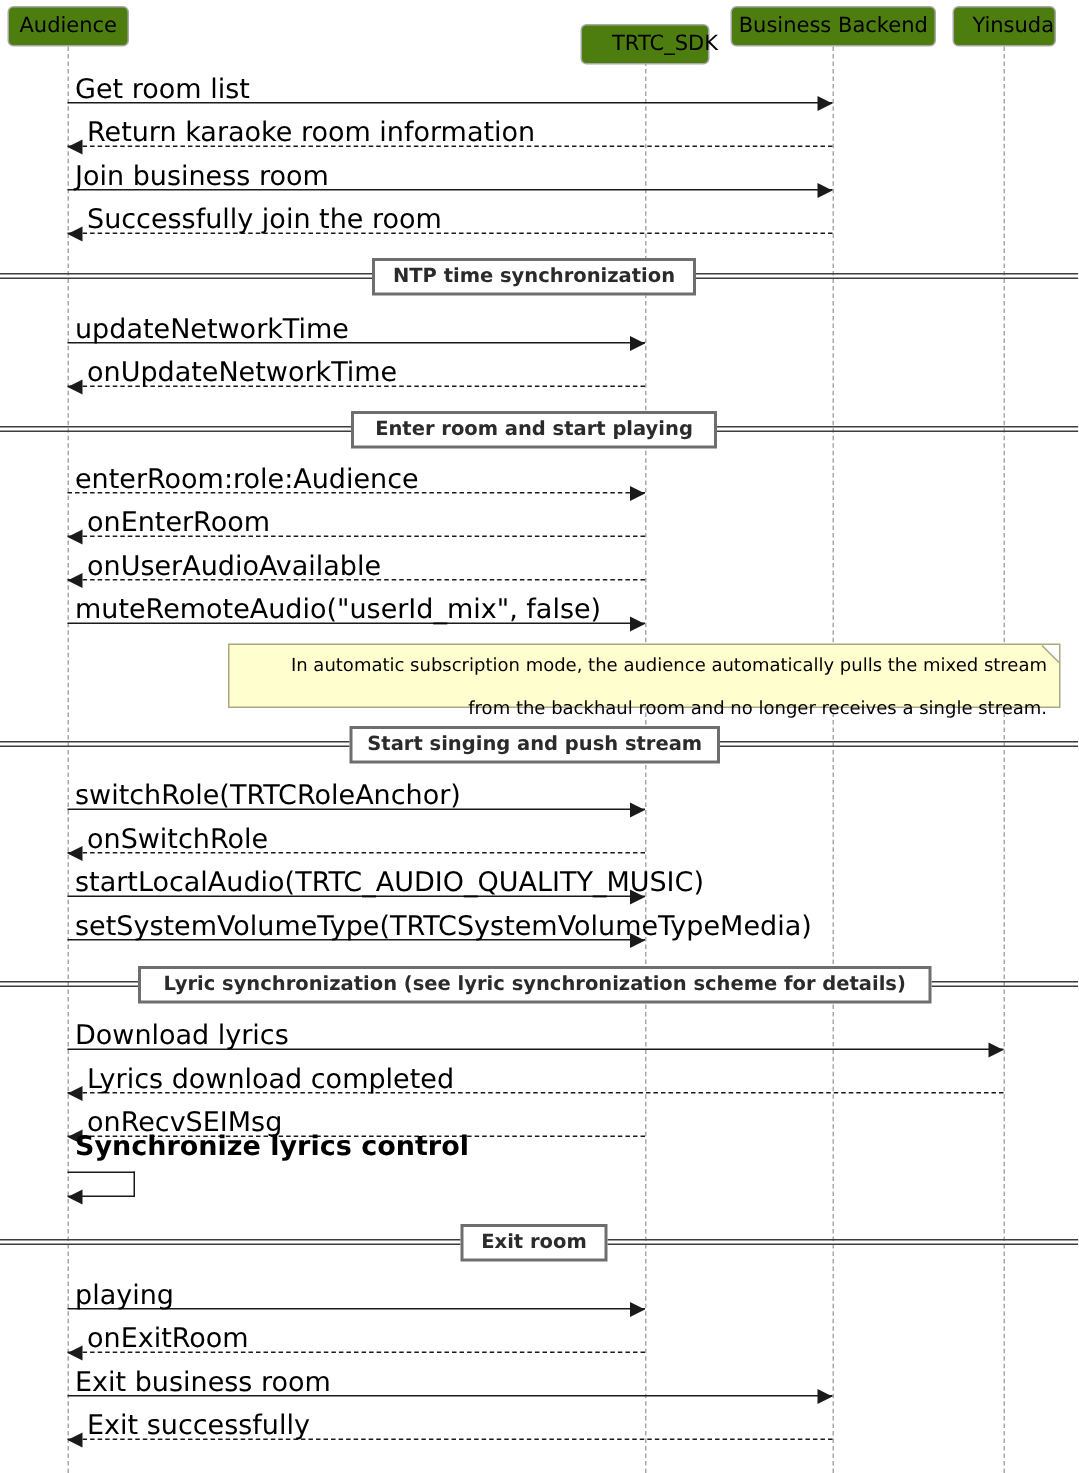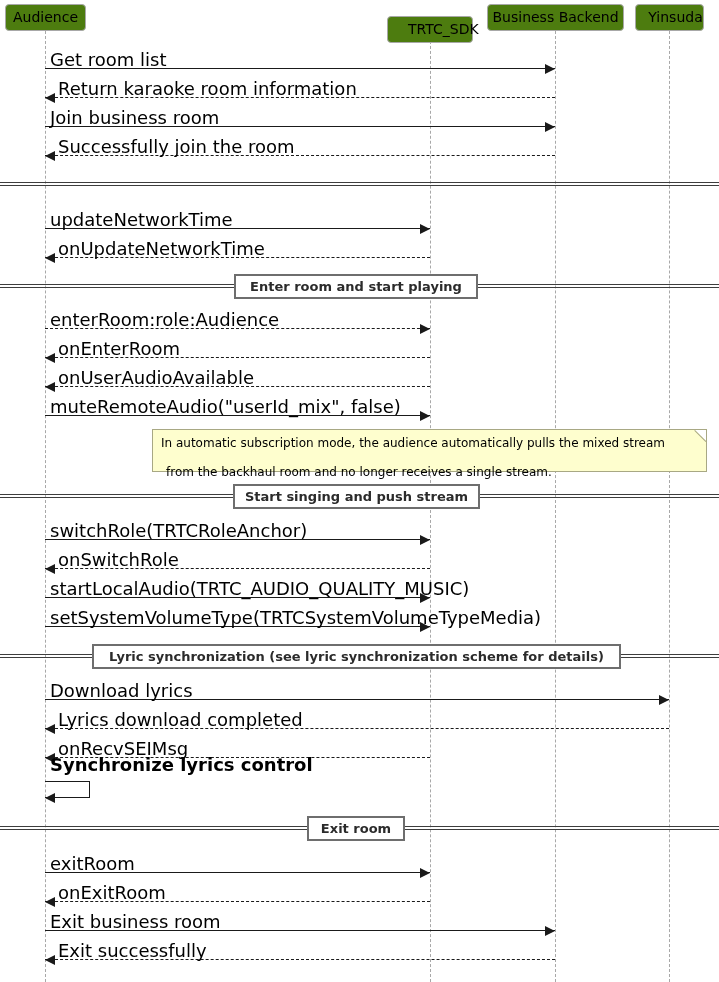--- a/index.html
+++ b/index.html
@@ -106,20 +106,21 @@
   
   .note {
     position: absolute;
     box-sizing: border-box;
     background: #FEFECE;
     border: 1px solid #A8A884;
     color: #000000;
     font-size: 12px;
     line-height: 16px;
     padding: 5px 8px 4px 8px;
+    text-align: right;
   }
   .note-fold {
     position: absolute;
     width: 0;
     height: 0;
     border-left: 11px solid transparent;
     border-top: 11px solid #FFFFFF;
   }
   .note-fold-edge {
     position: absolute;
@@ -134,20 +135,21 @@
 </style>
 </head>
 <body>
 
 <div id="diagram">
     <div class="lifeline" style="left: 45px; top: 31px; height: 951px;"></div>
     <div class="lifeline" style="left: 430px; top: 31px; height: 951px;"></div>
     <div class="lifeline" style="left: 555px; top: 31px; height: 951px;"></div>
     <div class="lifeline" style="left: 669px; top: 31px; height: 951px;"></div>
     <div class="divider-rail" style="top: 182px;"></div>
+    <div class="divider-box" style="left: 248px; top: 172px; width: 216px;">NTP time synchronization</div>
     <div class="divider-rail" style="top: 284px;"></div>
     <div class="divider-box" style="left: 234px; top: 274px; width: 244px;">Enter room and start playing</div>
     <div class="divider-rail" style="top: 494px;"></div>
     <div class="divider-box" style="left: 233px; top: 484px; width: 247px;">Start singing and push stream</div>
     <div class="divider-rail" style="top: 654px;"></div>
     <div class="divider-box" style="left: 92px; top: 644px; width: 529px;">Lyric synchronization (see lyric synchronization scheme for details)</div>
     <div class="divider-rail" style="top: 826px;"></div>
     <div class="divider-box" style="left: 307px; top: 816px; width: 98px;">Exit room</div>
     <div class="msg-line" style="left: 45px; top: 68px; width: 510px;"></div>
     <div class="arrow-head right" style="left: 545px; top: 64px;"></div>
@@ -195,21 +197,21 @@
     <div class="arrow-head right" style="left: 659px; top: 695px;"></div>
     <div class="msg-label" style="left: 50px; top: 684px;">Download lyrics</div>
     <div class="msg-line dotted" style="left: 45px; top: 728px; width: 624px;"></div>
     <div class="arrow-head left" style="left: 45px; top: 724px;"></div>
     <div class="msg-label" style="left: 58px; top: 713px;">Lyrics download completed</div>
     <div class="msg-line dotted" style="left: 45px; top: 757px; width: 385px;"></div>
     <div class="arrow-head left" style="left: 45px; top: 753px;"></div>
     <div class="msg-label" style="left: 58px; top: 742px;">onRecvSEIMsg</div>
     <div class="msg-line" style="left: 45px; top: 872px; width: 385px;"></div>
     <div class="arrow-head right" style="left: 420px; top: 868px;"></div>
-    <div class="msg-label" style="left: 50px; top: 857px;">exitRoom</div>
+    <div class="msg-label" style="left: 50px; top: 857px;">playing</div>
     <div class="msg-line dotted" style="left: 45px; top: 901px; width: 385px;"></div>
     <div class="arrow-head left" style="left: 45px; top: 897px;"></div>
     <div class="msg-label" style="left: 58px; top: 886px;">onExitRoom</div>
     <div class="msg-line" style="left: 45px; top: 930px; width: 510px;"></div>
     <div class="arrow-head right" style="left: 545px; top: 926px;"></div>
     <div class="msg-label" style="left: 50px; top: 915px;">Exit business room</div>
     <div class="msg-line dotted" style="left: 45px; top: 959px; width: 510px;"></div>
     <div class="arrow-head left" style="left: 45px; top: 955px;"></div>
     <div class="msg-label" style="left: 58px; top: 944px;">Exit successfully</div>
     <div class="self-msg" style="left: 45px; top: 781px; width: 45px; height: 17px;"></div>

